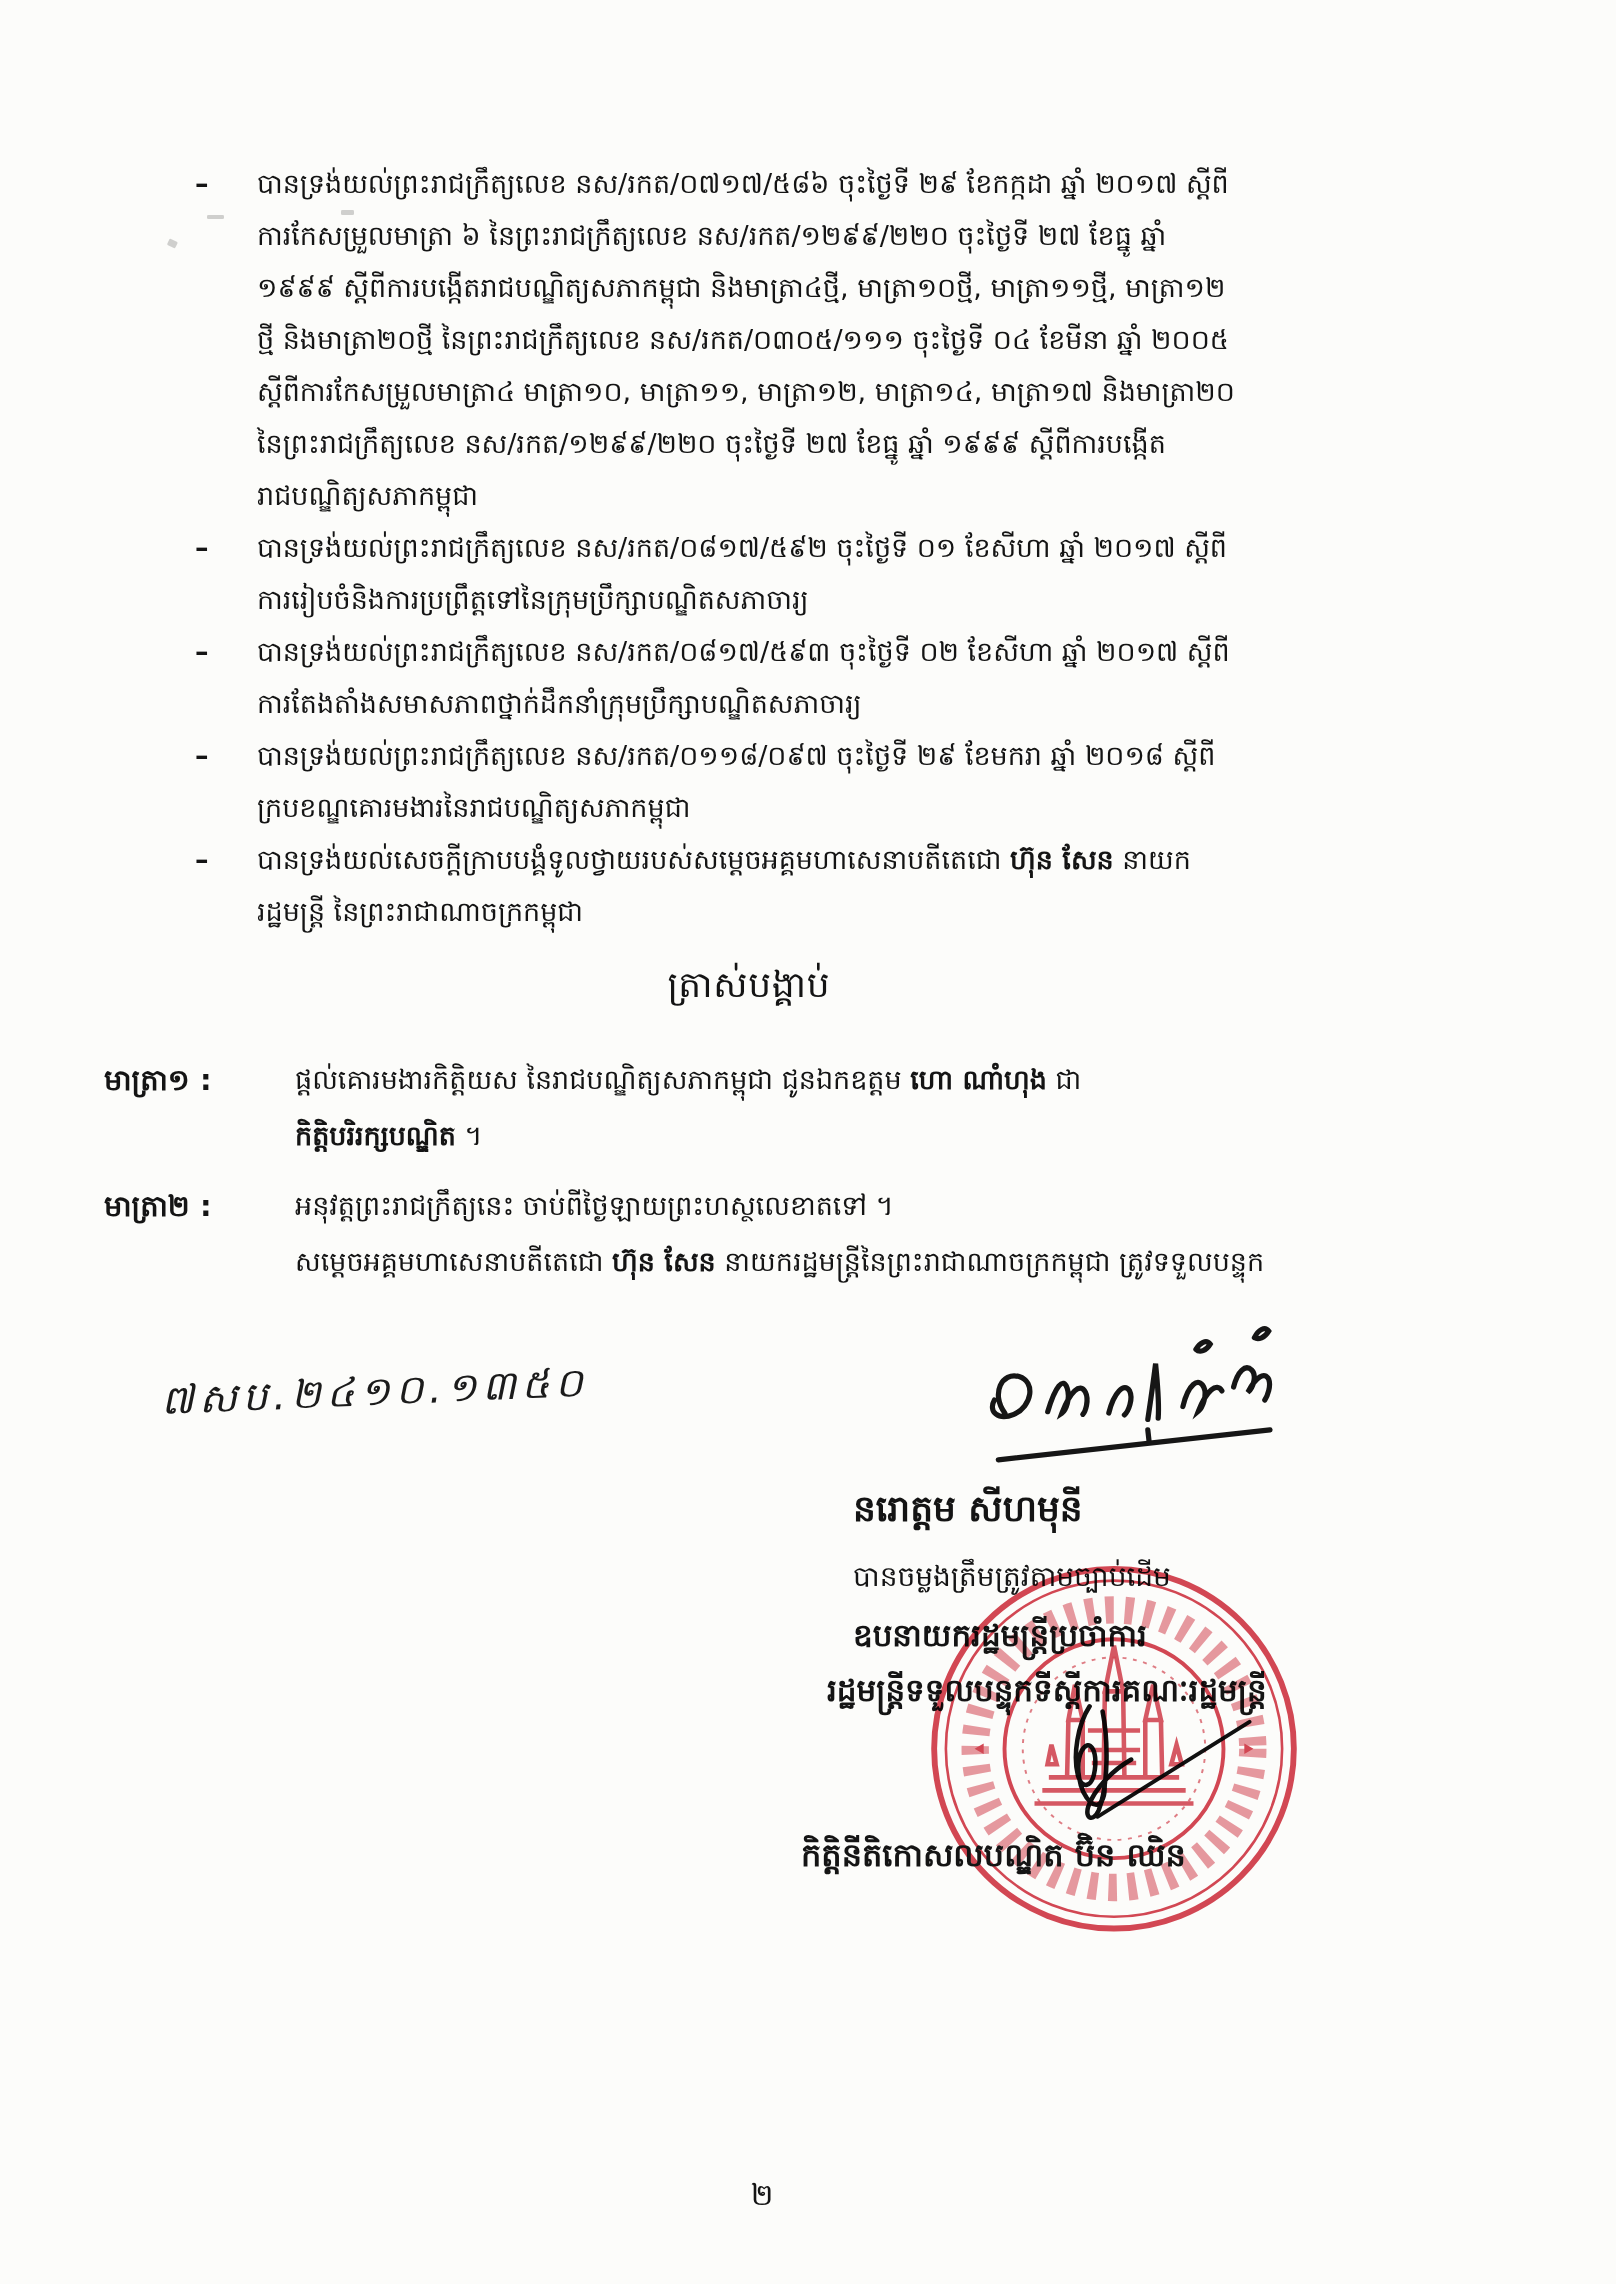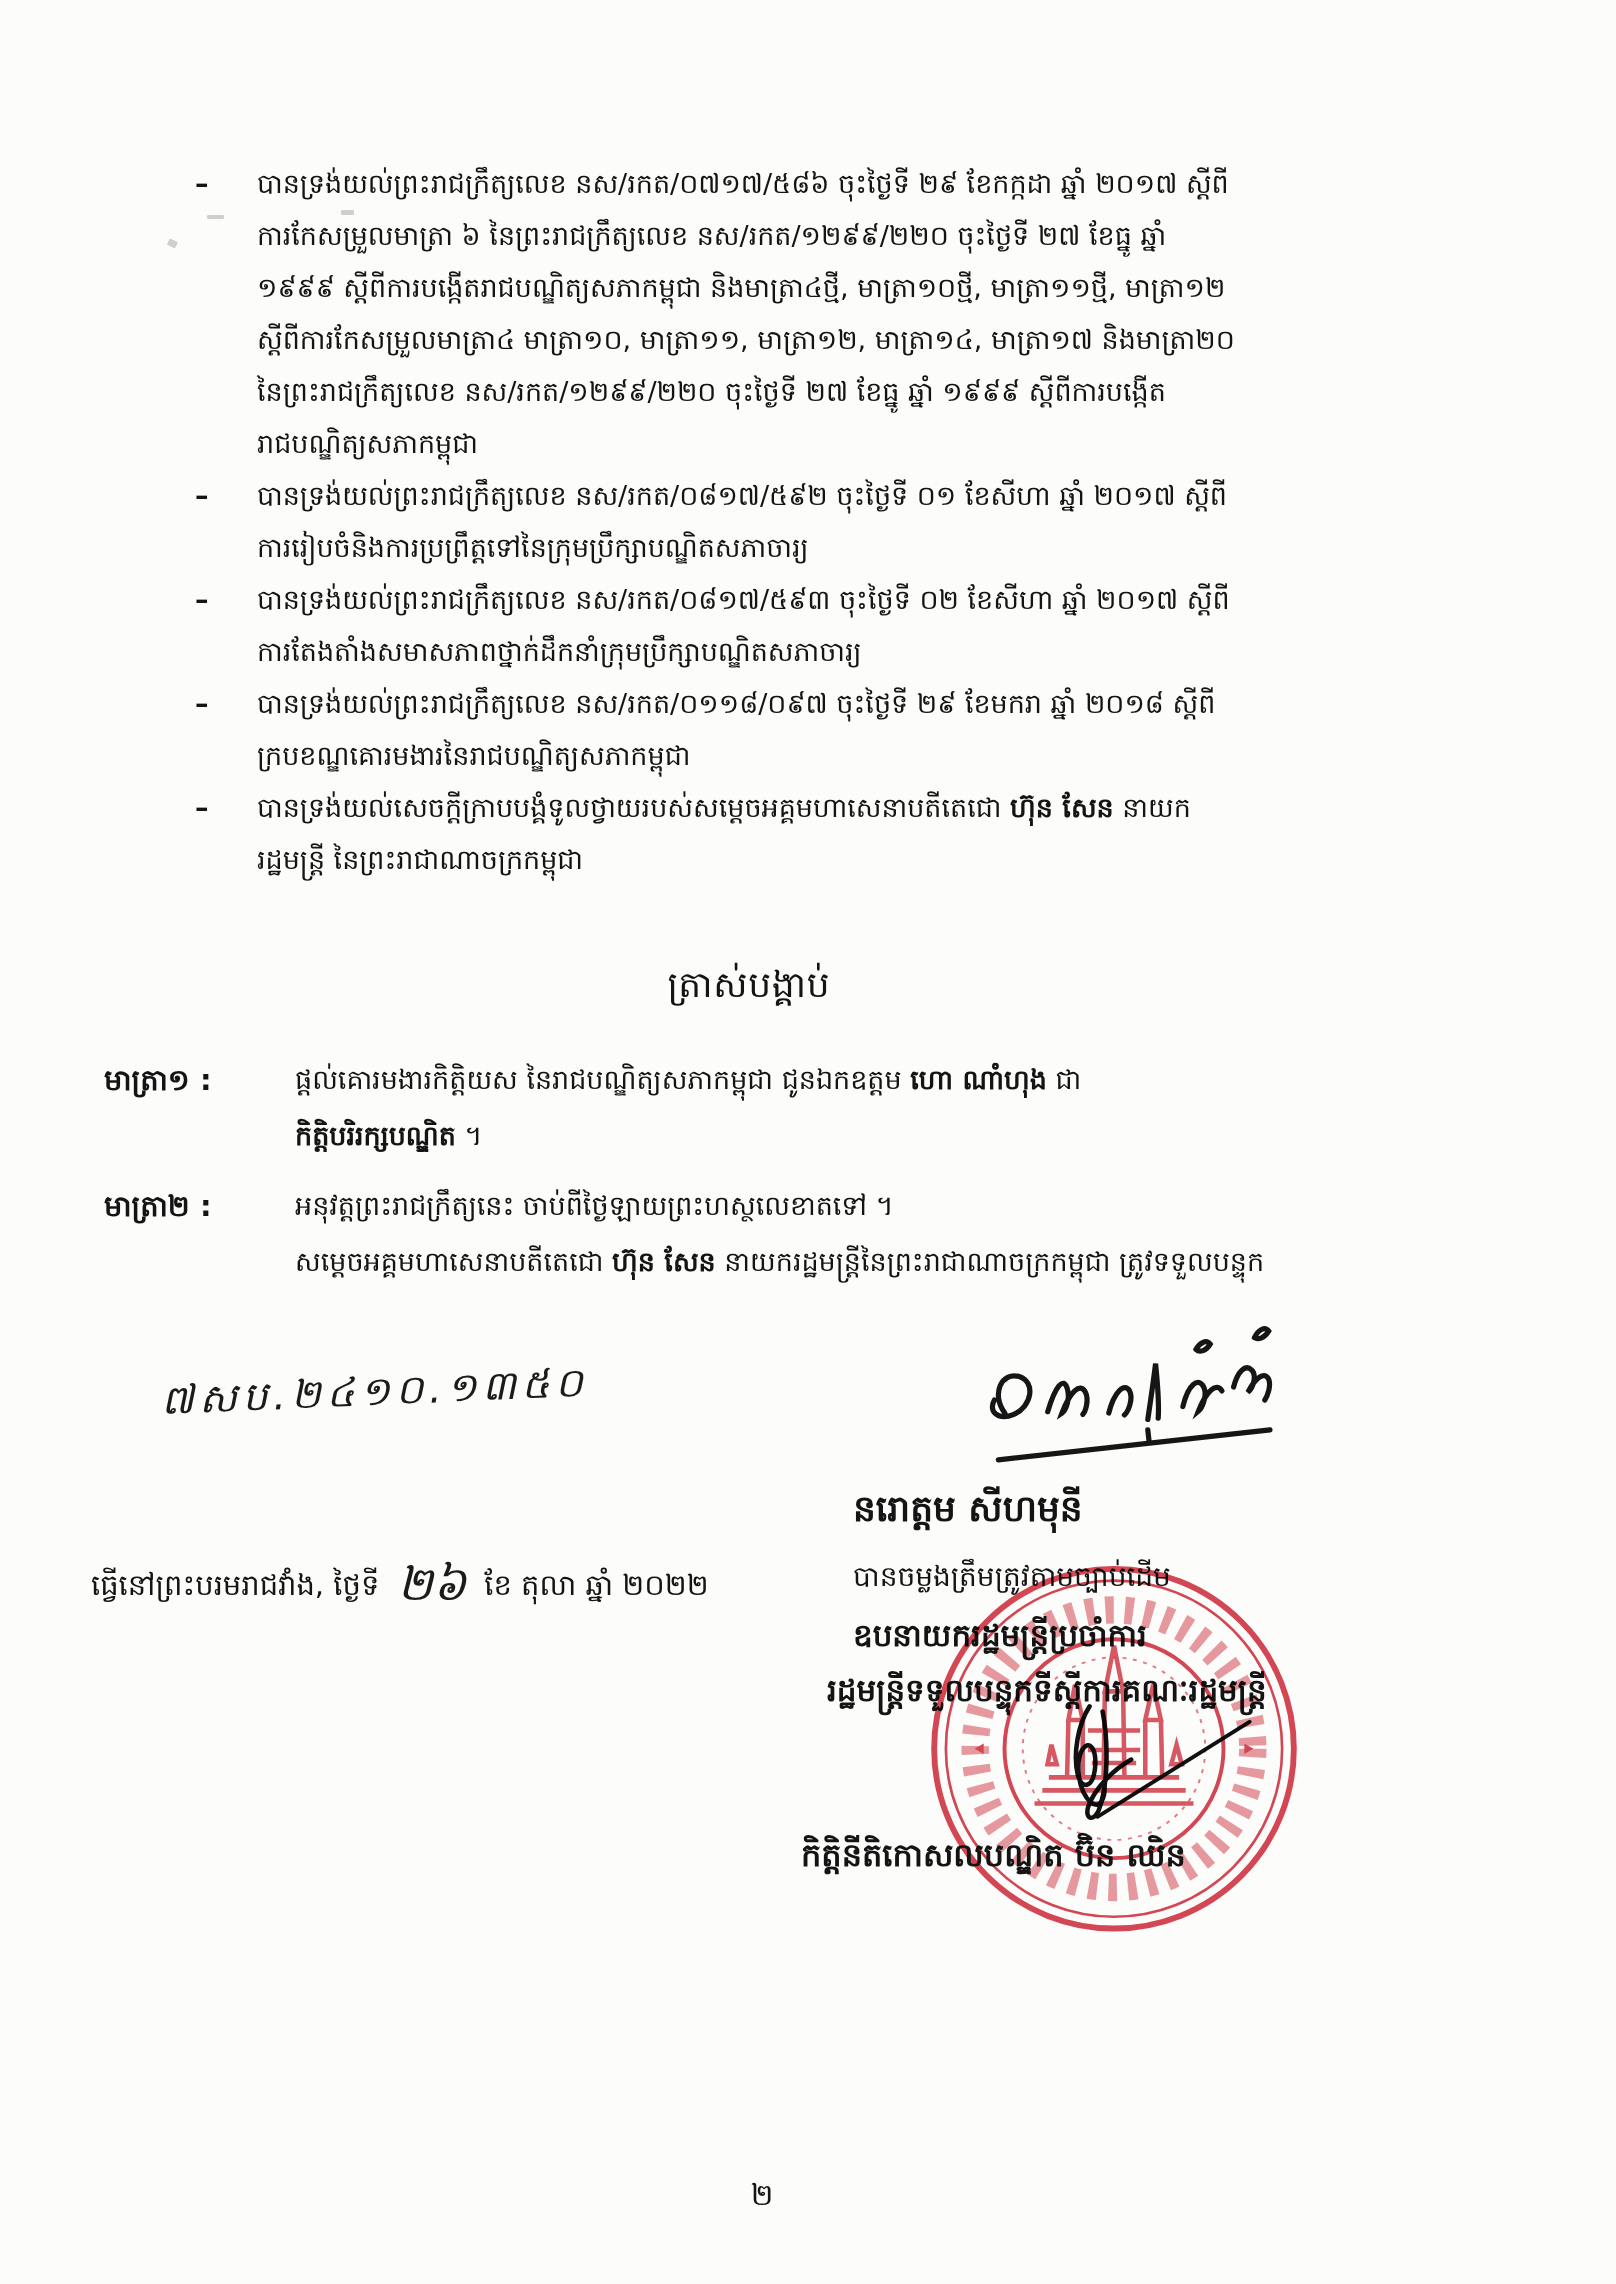--- a/index.html
+++ b/index.html
@@ -46,20 +46,21 @@
 <div class="page">
 
   <div class="speck" style="left:207px;top:215px;width:17px;height:3.9px;"></div>
   <div class="speck" style="left:341px;top:210px;width:13px;height:4.6px;"></div>
   <div class="speck" style="left:168px;top:240px;width:9px;height:6.5px;transform:rotate(25deg);"></div>
 
   <div class="preamble">
       <div class="tline"><span class="dash">–</span><span>បានទ្រង់យល់ព្រះរាជក្រឹត្យលេខ នស/រកត/០៧១៧/៥៨៦ ចុះថ្ងៃទី ២៩ ខែកក្កដា ឆ្នាំ ២០១៧ ស្តីពី</span></div>
       <div class="tline"><span>ការកែសម្រួលមាត្រា ៦ នៃព្រះរាជក្រឹត្យលេខ នស/រកត/១២៩៩/២២០ ចុះថ្ងៃទី ២៧ ខែធ្នូ ឆ្នាំ</span></div>
       <div class="tline"><span>១៩៩៩ ស្តីពីការបង្កើតរាជបណ្ឌិត្យសភាកម្ពុជា និងមាត្រា៤ថ្មី, មាត្រា១០ថ្មី, មាត្រា១១ថ្មី, មាត្រា១២</span></div>
+      <div class="tline"><span>ថ្មី និងមាត្រា២០ថ្មី នៃព្រះរាជក្រឹត្យលេខ នស/រកត/០៣០៥/១១១ ចុះថ្ងៃទី ០៤ ខែមីនា ឆ្នាំ ២០០៥</span></div>
       <div class="tline"><span>ស្តីពីការកែសម្រួលមាត្រា៤ មាត្រា១០, មាត្រា១១, មាត្រា១២, មាត្រា១៤, មាត្រា១៧ និងមាត្រា២០</span></div>
       <div class="tline"><span>នៃព្រះរាជក្រឹត្យលេខ នស/រកត/១២៩៩/២២០ ចុះថ្ងៃទី ២៧ ខែធ្នូ ឆ្នាំ ១៩៩៩ ស្តីពីការបង្កើត</span></div>
       <div class="tline"><span>រាជបណ្ឌិត្យសភាកម្ពុជា</span></div>
       <div class="tline"><span class="dash">–</span><span>បានទ្រង់យល់ព្រះរាជក្រឹត្យលេខ នស/រកត/០៨១៧/៥៩២ ចុះថ្ងៃទី ០១ ខែសីហា ឆ្នាំ ២០១៧ ស្តីពី</span></div>
       <div class="tline"><span>ការរៀបចំនិងការប្រព្រឹត្តទៅនៃក្រុមប្រឹក្សាបណ្ឌិតសភាចារ្យ</span></div>
       <div class="tline"><span class="dash">–</span><span>បានទ្រង់យល់ព្រះរាជក្រឹត្យលេខ នស/រកត/០៨១៧/៥៩៣ ចុះថ្ងៃទី ០២ ខែសីហា ឆ្នាំ ២០១៧ ស្តីពី</span></div>
       <div class="tline"><span>ការតែងតាំងសមាសភាពថ្នាក់ដឹកនាំក្រុមប្រឹក្សាបណ្ឌិតសភាចារ្យ</span></div>
       <div class="tline"><span class="dash">–</span><span>បានទ្រង់យល់ព្រះរាជក្រឹត្យលេខ នស/រកត/០១១៨/០៩៧ ចុះថ្ងៃទី ២៩ ខែមករា ឆ្នាំ ២០១៨ ស្តីពី</span></div>
       <div class="tline"><span>ក្របខណ្ឌគោរមងារនៃរាជបណ្ឌិត្យសភាកម្ពុជា</span></div>
       <div class="tline"><span class="dash">–</span><span>បានទ្រង់យល់សេចក្តីក្រាបបង្គំទូលថ្វាយរបស់សម្តេចអគ្គមហាសេនាបតីតេជោ </span><span class="b">ហ៊ុន សែន</span><span> នាយក</span></div>
@@ -79,23 +80,20 @@
   <div class="article art2">
     <span class="alabel">មាត្រា២ :</span>
     <div class="alines">
         <div class="tline"><span>អនុវត្តព្រះរាជក្រឹត្យនេះ ចាប់ពីថ្ងៃឡាយព្រះហស្ថលេខាតទៅ ។</span></div>
         <div class="tline"><span>សម្តេចអគ្គមហាសេនាបតីតេជោ </span><span class="b">ហ៊ុន សែន</span><span> នាយករដ្ឋមន្ត្រីនៃព្រះរាជាណាចក្រកម្ពុជា ត្រូវទទួលបន្ទុក</span></div>
       </div>
   </div>
 
   <div class="hw-ref hand">៧សប.២៤១០.១៣៥០</div>
 
-  <div class="date-line">
-    <span>ធ្វើនៅព្រះបរមរាជវាំង, ថ្ងៃទី</span><span class="hand-day hand">២៦</span><span>ខែ តុលា ឆ្នាំ ២០២២</span>
-  </div>
 
   <svg class="svg-abs" style="left:964px;top:1309px;" width="339" height="169" viewBox="0 0 520 260">
     <g fill="none" stroke="#161616" stroke-width="8" stroke-linecap="round">
       <path d="M62,160 C40,130 58,96 84,104 C110,112 104,150 76,162 C52,172 36,158 46,140"></path>
       <path d="M128,158 C140,118 152,104 158,122 C163,138 156,156 150,160 C162,128 178,112 186,128 C192,140 186,158 182,162"></path>
       <path d="M222,160 C230,128 246,112 254,126 C260,138 252,158 246,163"></path>
       <path d="M282,170 C288,130 292,100 294,84 C296,108 300,140 298,168 M282,186 L284,204"></path>
       <path d="M336,150 C344,116 360,104 368,120 C374,132 366,152 360,157 C372,126 388,112 396,126"></path>
       <path d="M356,62 C362,52 372,46 378,54 C372,64 362,68 356,62"></path>
       <path d="M446,44 C452,32 462,26 468,34 C462,44 452,48 446,44"></path>

